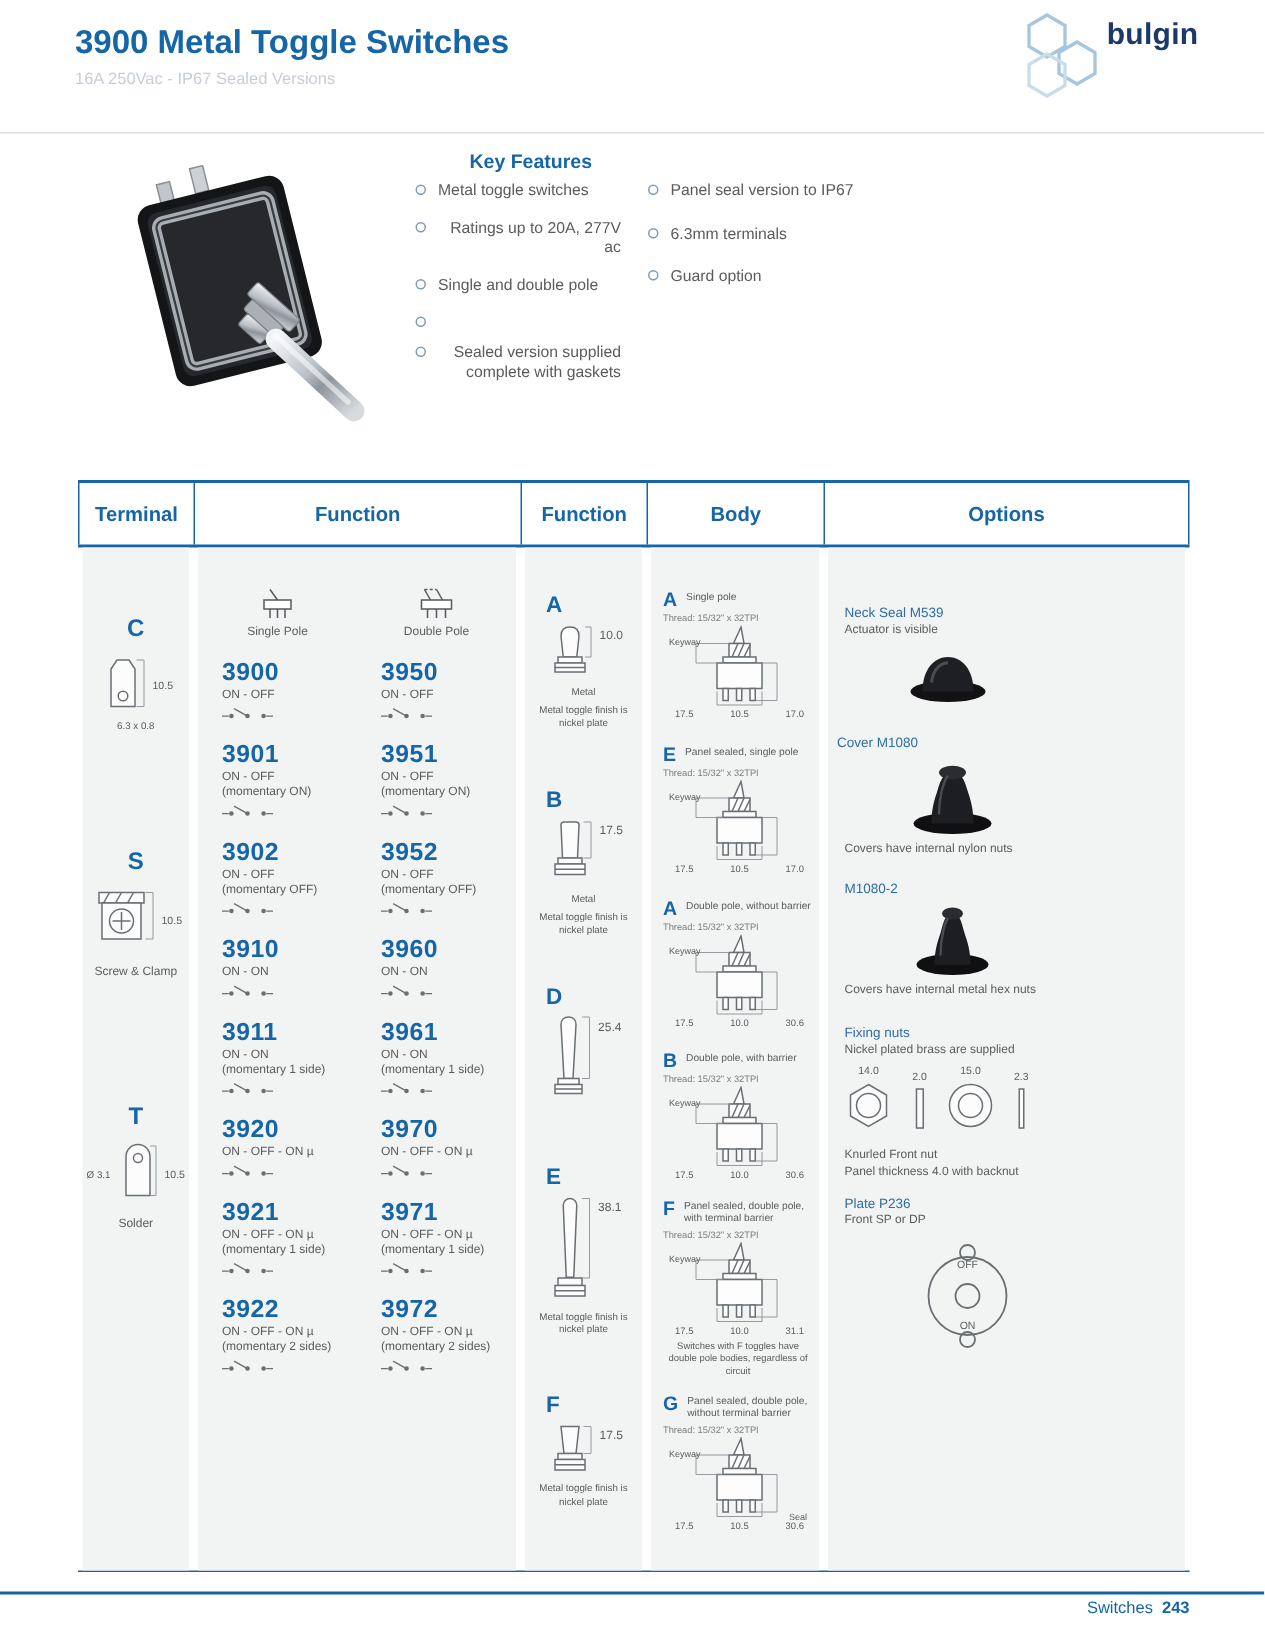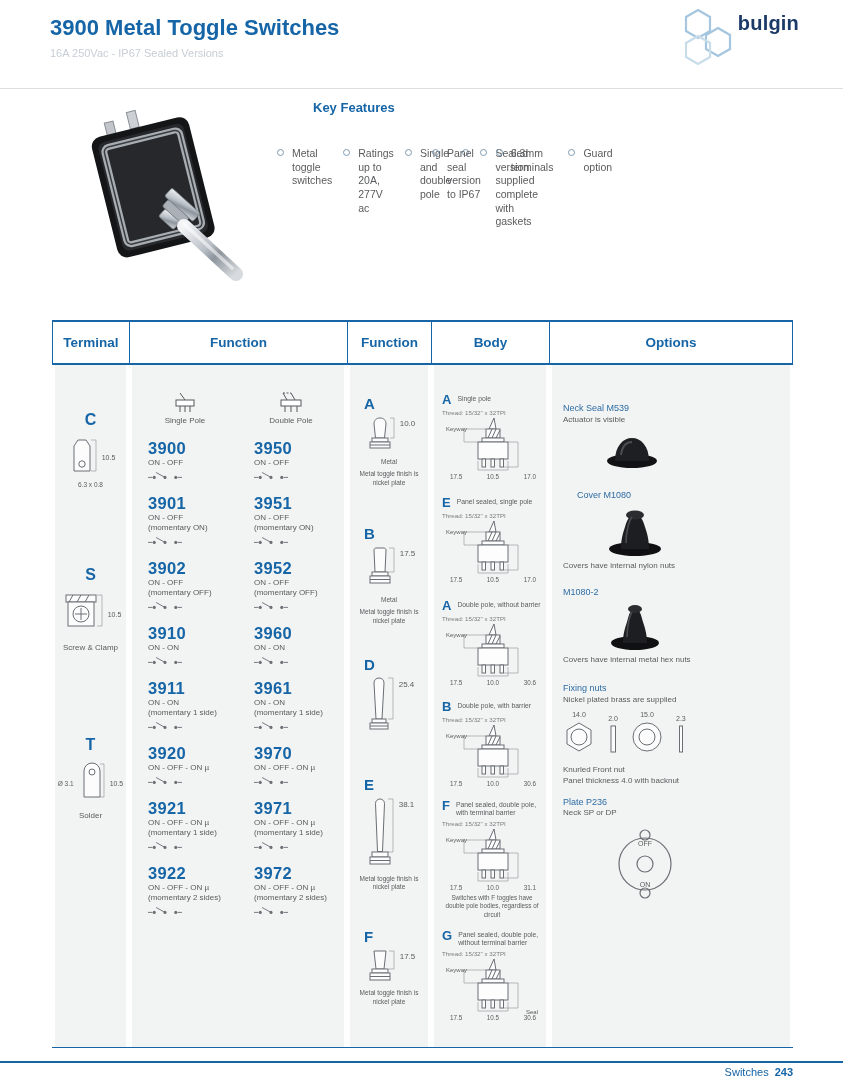--- a/index.html
+++ b/index.html
@@ -12,23 +12,23 @@
   .page-subtitle { position:absolute; left:50px; top:47px; font-size:11px; color:#c7ced5; }
   .logo { position:absolute; right:44px; top:6px; display:flex; align-items:flex-start; }
   .logo-text { font-size:20px; font-weight:bold; color:#1c3a67; letter-spacing:.2px; margin-left:-6px; margin-top:6px; }
   .header-rule { position:absolute; left:0; top:88px; width:843px; height:1px; background:#dcdfe2; }
 
   
   .photo { position:absolute; left:68px; top:102px; }
 
   
   .kf { position:absolute; left:277px; top:100px; width:360px; }
-  .kf-heading { font-size:13px; font-weight:bold; color:#1565a7; margin-bottom:32px;padding-left:36px; }
+  .kf-heading { font-size:13px; font-weight:bold; color:#1565a7; margin-bottom:6px;padding-left:36px; }
   .kf-cols { display:flex; gap:18px; }
-  .kf-col { display:flex; flex-direction:row; }
+  .kf-col { display:flex; flex-direction:column;text-align:right; }
   .kf-col1 { width:137px; gap:11px; }
   .kf-col2 { width:160px; gap:15px; }
   .kf-item { display:flex; gap:8px; font-size:10.5px; line-height:1.3; color:#5a5b5d; }
   .kf-bullet { flex:0 0 auto; width:7px; height:7px; border:1px solid #7f9cb4; border-radius:50%; margin-top:2px; }
 
   
   .tbl { position:absolute; left:52px; top:320px; width:741px; }
   .tbl-head { display:flex; height:45px; border-top:2px solid #1565a7; border-bottom:2px solid #1565a7; }
   .tbl-head-cell { display:flex; align-items:center; justify-content:center; font-size:13.5px;
                    font-weight:bold; color:#1565a7; border-left:1px solid #1565a7; }
@@ -728,21 +728,21 @@
         <div class="opt-title" style="left:11px; top:38px">Neck Seal M539</div>
         <div class="opt-desc" style="left:11px; top:50px">Actuator is visible</div>
         <div class="opt-img" style="left:52px; top:64px">
           <svg width="56" height="40" viewBox="0 0 56 40" class="linework">
             <ellipse cx="28" cy="32" rx="25" ry="7" fill="#121214"></ellipse>
             <path d="M11,32 c0,-15 8,-23 17,-23 c9,0 17,8 17,23" fill="#1e1f22"></path>
             <path d="M17,26 c1,-8 5,-13 11,-13" stroke="#4a4c50" stroke-width="2" fill="none"></path>
           </svg>
         </div>
 
-        <div class="opt-title" style="left:25px; top:125px">Cover M1080</div>
+        <div class="opt-title" style="left:6px; top:125px">Cover M1080</div>
         <div class="opt-img" style="left:54px; top:138px">
           <svg width="58" height="54" viewBox="0 0 58 54" class="linework">
             <ellipse cx="29" cy="46" rx="26" ry="7" fill="#101013"></ellipse>
             <path d="M15,46 c0,-10 2,-16 4,-22 c2,-7 4,-12 10,-12 c6,0 8,5 10,12 c2,6 4,12 4,22" fill="#1d1e21"></path>
             <ellipse cx="29" cy="12" rx="9" ry="4.5" fill="#2b2c30"></ellipse>
             <path d="M20,40 c0,-12 3,-22 6,-26" stroke="#4a4c50" stroke-width="1.6" fill="none"></path>
           </svg>
         </div>
         <div class="opt-desc" style="left:11px; top:196px">Covers have internal nylon nuts</div>
 
@@ -789,21 +789,21 @@
             <svg width="8" height="30" viewBox="0 0 8 30" class="linework">
                   <rect x="2.5" y="2" width="3" height="26" fill="#fcfcfc" stroke="#6a6f74" stroke-width="1"></rect>
                 </svg>
           </div>
         </div>
 
         <div class="opt-desc" style="left:11px; top:400px">Knurled Front nut</div>
         <div class="opt-desc" style="left:11px; top:411px">Panel thickness 4.0 with backnut</div>
 
         <div class="opt-title" style="left:11px; top:432px">Plate P236</div>
-        <div class="opt-desc" style="left:11px; top:443px">Neck SP or DP</div>
+        <div class="opt-desc" style="left:11px; top:443px">Front SP or DP</div>
         <div class="plate-wrap" style="left:58px; top:460px">
           <svg width="70" height="78" viewBox="0 0 70 78" class="linework">
             <g fill="none" stroke="#6a6f74" stroke-width="1.2">
               <circle cx="35" cy="39" r="26"></circle>
               <circle cx="35" cy="39" r="8"></circle>
               <circle cx="35" cy="10" r="5"></circle>
               <circle cx="35" cy="68" r="5"></circle>
             </g>
           </svg>
           <span class="plate-off">OFF</span>

